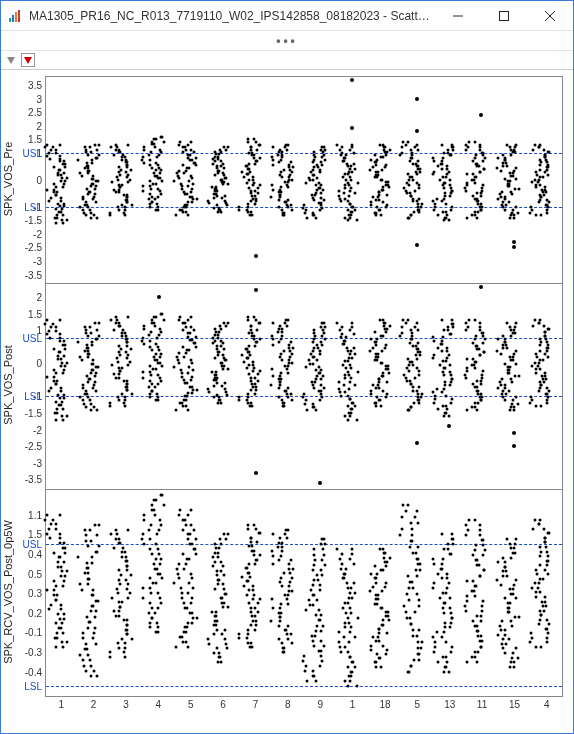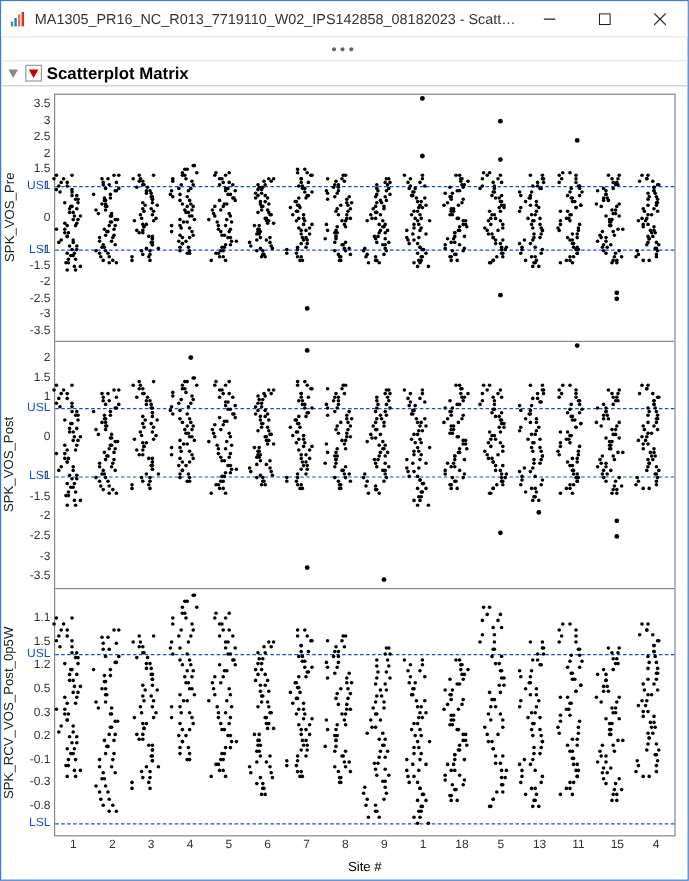--- a/index.html
+++ b/index.html
@@ -194,21 +194,20 @@
 
 <div class="menubar">•••</div>
 
 <div class="panel-header">
   <svg class="disclosure" viewBox="0 0 12 12">
       <path d="M2 3 L10 3 L6 10 Z" fill="#888"></path>
     </svg>
   <div class="hotspot">
       <div class="tri"></div>
     </div>
-  <div class="panel-title">Scatterplot Matrix</div>
 </div>
 
 <div class="chart-area">
   <div class="plots" id="plots">
       <div class="subplot">
         <div class="refline" style="top: 36.8421%;"></div>
         <div class="refline" style="top: 63.1579%;"></div>
         <div class="yticks">
           <div class="ytick" style="top: 96.0526%;">-3.5</div>
           <div class="ytick" style="top: 89.4737%;">-3</div>
@@ -2116,27 +2115,27 @@
         <div class="dot" style="left: 96.6599%; top: 23.7327%;"></div>
         <div class="dot" style="left: 97.3642%; top: 22.235%;"></div>
         <div class="dot" style="left: 96.5529%; top: 20.7373%;"></div>
         <div class="dot" style="left: 95.4697%; top: 19.2396%;"></div>
         <div class="dot" style="left: 95.7817%; top: 17.7419%;"></div>
       </div>
       <div class="subplot">
         <div class="refline" style="top: 26.1905%;"></div>
         <div class="refline" style="top: 95.2381%;"></div>
         <div class="yticks">
-          <div class="ytick" style="top: 88.0952%;">-0.8</div>
+          <div class="ytick" style="top: 88.0952%;">-0.4</div>
           <div class="ytick" style="top: 78.5714%;">-0.3</div>
           <div class="ytick" style="top: 69.0476%;">-0.1</div>
           <div class="ytick" style="top: 59.5238%;">0.2</div>
           <div class="ytick" style="top: 50%;">0.3</div>
           <div class="ytick" style="top: 40.4762%;">0.5</div>
-          <div class="ytick" style="top: 30.9524%;">1.2</div>
+          <div class="ytick" style="top: 30.9524%;">0.4</div>
           <div class="ytick" style="top: 21.4286%;">1.5</div>
           <div class="ytick" style="top: 11.9048%;">1.1</div>
           <div class="ytick lim" style="top: 26.1905%;">USL</div>
           <div class="ytick lim" style="top: 95.2381%;">LSL</div>
         </div>
         <div class="dot" style="left: 2.025%; top: 76.1905%;"></div>
         <div class="dot" style="left: 4.05272%; top: 73.8946%;"></div>
         <div class="dot" style="left: 2.15088%; top: 71.5986%;"></div>
         <div class="dot" style="left: 3.25309%; top: 69.3027%;"></div>
         <div class="dot" style="left: 2.84721%; top: 67.0068%;"></div>
@@ -3076,21 +3075,20 @@
       <div class="xtick" style="left: 46.875%;">8</div>
       <div class="xtick" style="left: 53.125%;">9</div>
       <div class="xtick" style="left: 59.375%;">1</div>
       <div class="xtick" style="left: 65.625%;">18</div>
       <div class="xtick" style="left: 71.875%;">5</div>
       <div class="xtick" style="left: 78.125%;">13</div>
       <div class="xtick" style="left: 84.375%;">11</div>
       <div class="xtick" style="left: 90.625%;">15</div>
       <div class="xtick" style="left: 96.875%;">4</div>
     </div>
-  <div class="xlabel-row">Site #</div>
   <div id="ylabels"></div>
 <div class="ylabel" style="top: 6px; height: 206.333px;">
       <span>SPK_VOS_Pre</span>
     </div>
     <div class="ylabel" style="top: 212.333px; height: 206.333px;">
       <span>SPK_VOS_Post</span>
     </div>
     <div class="ylabel" style="top: 418.667px; height: 206.333px;">
       <span>SPK_RCV_VOS_Post_0p5W</span>
     </div>

